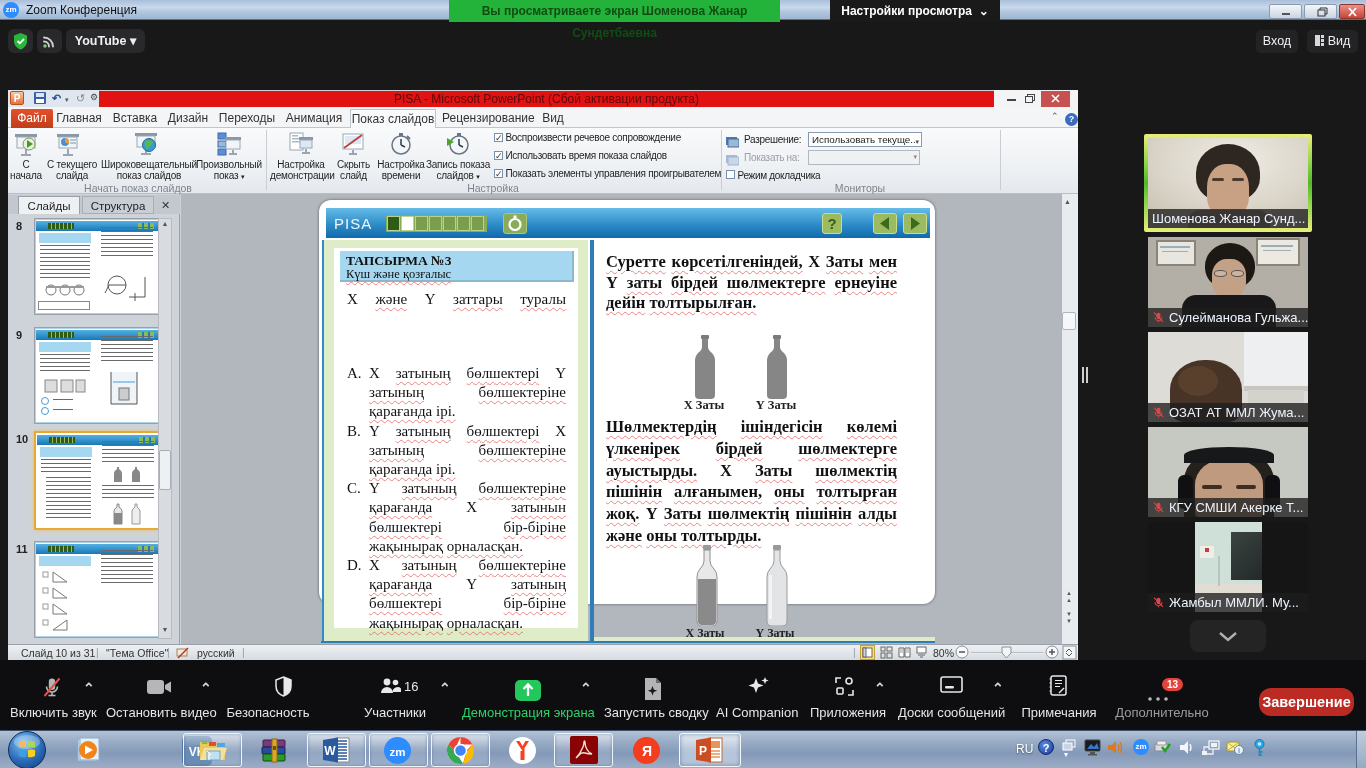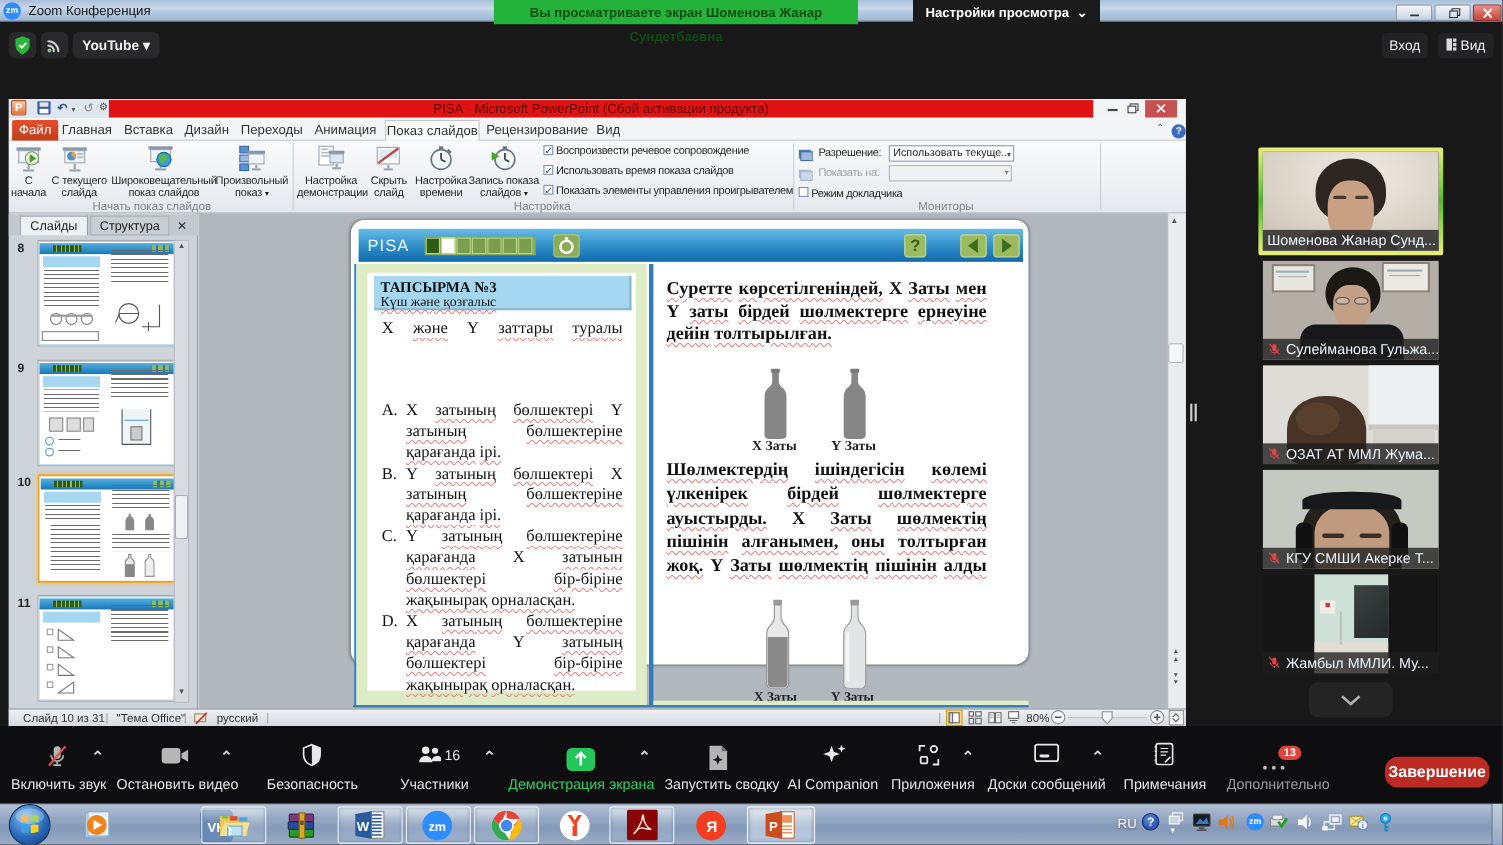--- a/index.html
+++ b/index.html
@@ -540,20 +540,21 @@
             <span class="sq">толтырған</span>
           </div>
         <div style="display:flex;justify-content:space-between;">
             <span class="sq">жоқ.</span>
             <span>Ү</span>
             <span class="sq">Заты</span>
             <span class="sq">шөлмектің</span>
             <span class="sq">пішінін</span>
             <span class="sq">алды</span>
           </div>
+        <div><span class="sq">және</span> <span class="sq">оны</span> <span class="sq">толтырды.</span></div>
       </div>
 
       <div class="abs" id="bottleC"><svg width="28" height="81" viewBox="0 0 28 81">
             <rect x="10" y="0" width="8" height="5" rx="1" fill="#9a9a9a"></rect>
             <path d="M11 5 L17 5 L17 16 Q17 20 21 24 Q24 27 24 32 L24 76 Q24 81 19 81 L9 81 Q4 81 4 76 L4 32 Q4 27 7 24 Q11 20 11 16 Z" fill="#e8e8e8" stroke="#909090"></path>
             <path d="M5 34 L23 34 L23 76 Q23 80 19 80 L9 80 Q5 80 5 76 Z" fill="#8a8a8a"></path>
           </svg></div>
       <div class="abs" id="bottleD"><svg width="28" height="81" viewBox="0 0 28 81">
             <rect x="10" y="0" width="8" height="5" rx="1" fill="#9a9a9a"></rect>
             <path d="M11 5 L17 5 L17 16 Q17 20 21 24 Q24 27 24 32 L24 76 Q24 81 19 81 L9 81 Q4 81 4 76 L4 32 Q4 27 7 24 Q11 20 11 16 Z" fill="#e2e4e6" stroke="#9a9a9a"></path>
@@ -703,21 +704,21 @@
           <path d="M8.5 20.5 L15.5 20.5" stroke="#b6b6b6" stroke-width="1.6"></path>
           <path d="M4.5 21 L19.5 3.5" stroke="#e34f4f" stroke-width="2"></path>
         </svg></div>
     <div class="zt-chev" style="left:83px;">⌃</div>
     <div class="zt-item" style="left:106px;top:45px;width:106px;">Остановить видео</div>
     <div class="abs" style="left:146px;top:18px;"><svg width="27" height="18" viewBox="0 0 27 18">
           <rect x="1" y="2" width="17" height="14" rx="3" fill="#b6b6b6"></rect>
           <path d="M19 7 L25 3.5 L25 14.5 L19 11 Z" fill="#b6b6b6"></path>
         </svg></div>
     <div class="zt-chev" style="left:200px;">⌃</div>
-    <div class="zt-item" style="left:242px;top:45px;width:84px;">Безопасность</div>
+    <div class="zt-item" style="left:226px;top:45px;width:84px;">Безопасность</div>
     <div class="abs" style="left:272px;top:15px;"><svg width="23" height="23" viewBox="0 0 23 23">
           <path d="M11.5 2 L19 5 V11 C19 16 15.5 19.5 11.5 21 C7.5 19.5 4 16 4 11 V5 Z" fill="none" stroke="#e8e8e8" stroke-width="1.5"></path>
           <path d="M11.5 2 L19 5 V11 C19 16 15.5 19.5 11.5 21 Z" fill="#e8e8e8"></path>
         </svg></div>
     <div class="zt-item" style="left:360px;top:45px;width:70px;">Участники</div>
     <div class="abs" style="left:378px;top:15px;"><svg width="26" height="23" viewBox="0 0 26 23">
           <circle cx="9" cy="7" r="3.4" fill="#e8e8e8"></circle>
           <path d="M3 18 a6 6 0 0 1 12 0 Z" fill="#e8e8e8"></path>
           <circle cx="17.5" cy="7.5" r="2.8" fill="#e8e8e8"></circle>
           <path d="M14.5 17 a5 5 0 0 1 8.5-3.4 V17 Z" fill="#e8e8e8"></path>

